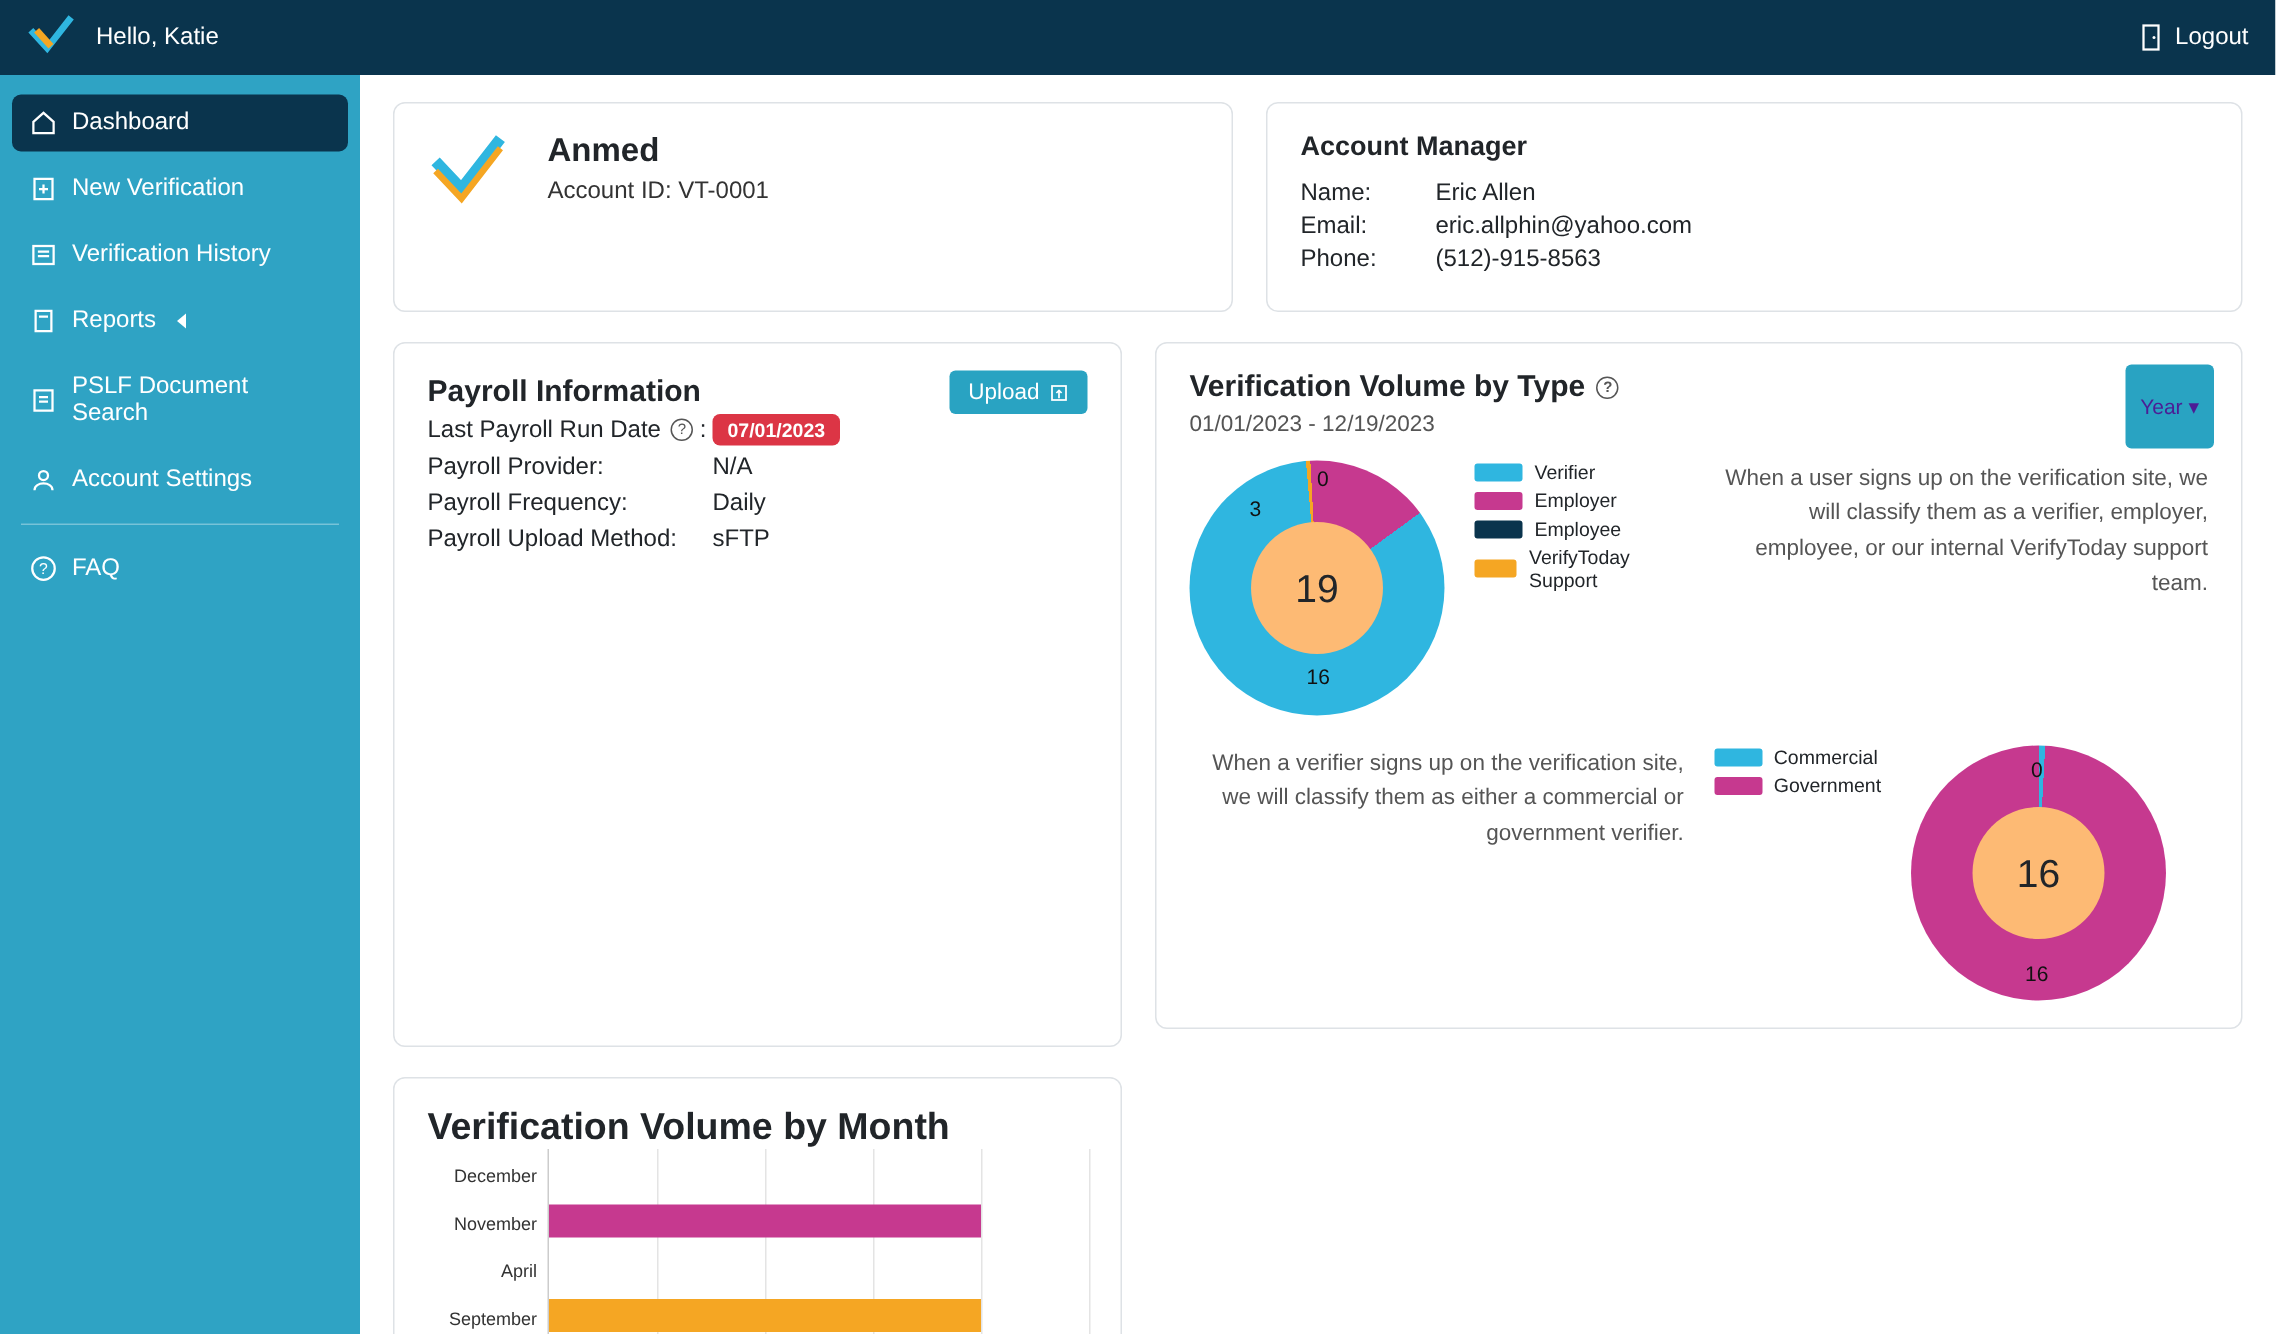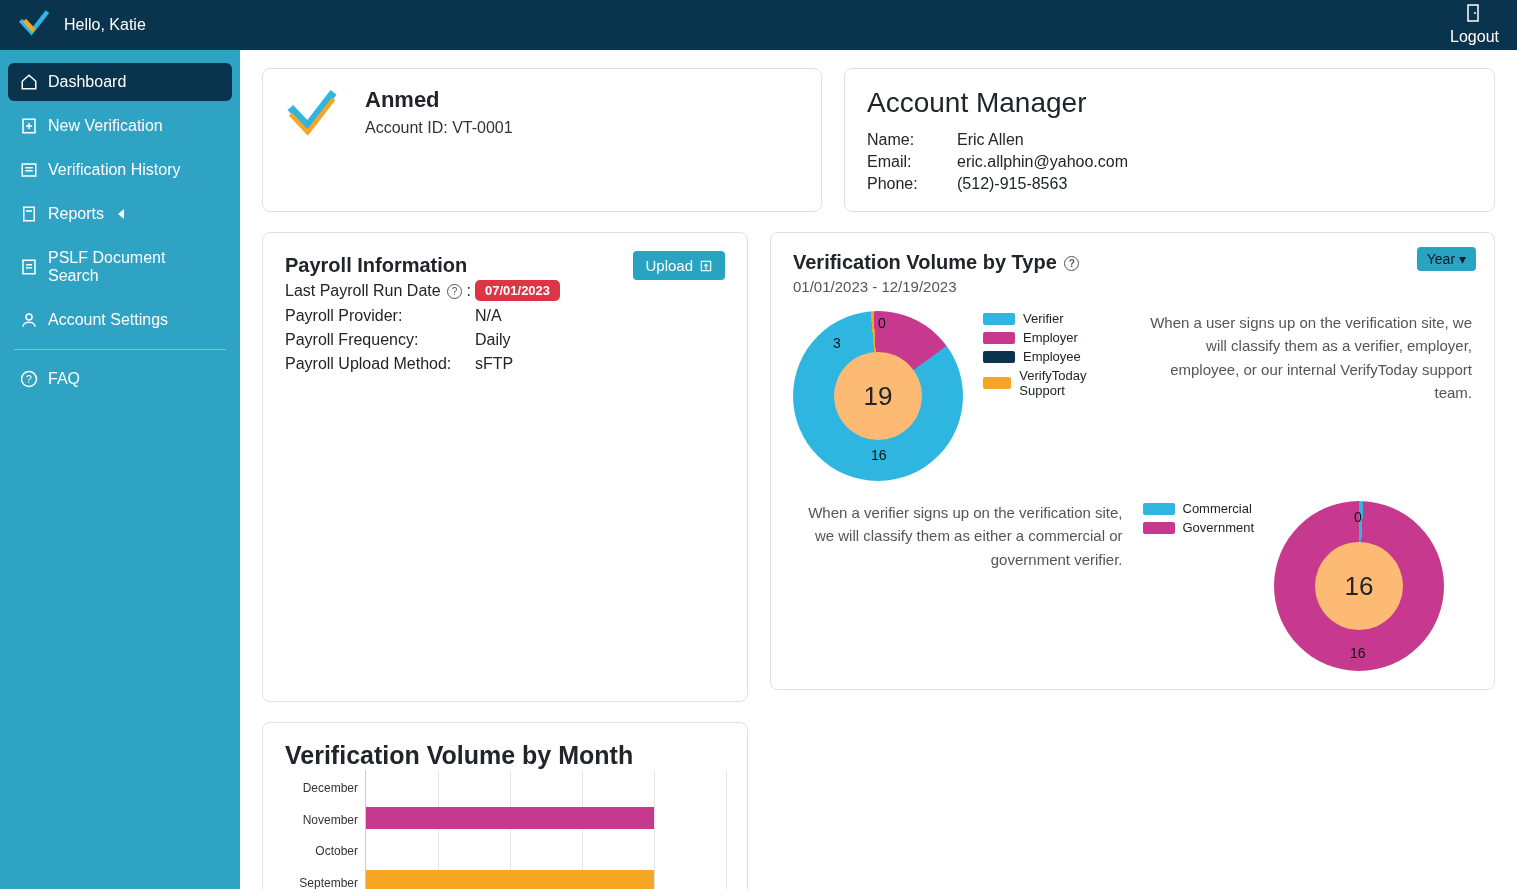--- a/index.html
+++ b/index.html
@@ -2,21 +2,21 @@
 <html><head>
 <meta charset="utf-8">
 <style>
 * { box-sizing: border-box; margin: 0; padding: 0; }
 body { font-family: "Segoe UI", Arial, sans-serif; background: #ffffff; color: #212529; }
 
 
 .topbar { background: #0a344d; color: #fff; height: 50px; display: flex; align-items: center; padding: 0 18px; justify-content: space-between; }
 .topbar-left { display: flex; align-items: center; gap: 14px; }
 .hello { font-size: 16px; }
-.logout { display: flex; align-items: center; gap: 6px; font-size: 16px; cursor: pointer; flex-direction: column; }
+.logout { display: flex; align-items: center; gap: 6px; font-size: 16px; cursor: pointer; }
 .logout svg, .topbar svg { display: block; }
 
 
 .shell { display: flex; min-height: calc(100vh - 50px); }
 
 
 .sidebar { width: 240px; background: #2fa3c4; padding: 12px 8px; border-top: 1px solid #2fa3c4; }
 .side-item { display: flex; align-items: center; gap: 10px; color: #fff; font-size: 16px; padding: 10px 12px; border-radius: 6px; cursor: pointer; margin-bottom: 6px; }
 .side-item.active { background: #0a344d; }
 .side-sep { border: none; border-top: 1px solid rgba(255,255,255,0.35); margin: 10px 6px; }
@@ -24,36 +24,36 @@
 .side-chevron { width: 0; height: 0; border-top: 5px solid transparent; border-bottom: 5px solid transparent; border-right: 6px solid #fff; margin-left: 4px; }
 
 
 .main { flex: 1; padding: 18px 22px 40px 22px; overflow: auto; }
 .row { display: flex; gap: 22px; margin-bottom: 20px; flex-wrap: wrap; }
 .card { border: 1px solid #dee2e6; border-radius: 8px; background: #fff; padding: 18px 22px; }
 .card.h-company { flex: 0 0 560px; display: flex; gap: 26px; align-items: flex-start; min-height: 140px; }
 .card.h-manager { flex: 1; min-height: 140px; }
 .company-title { font-size: 22px; font-weight: 600; margin-bottom: 6px; }
 .company-sub { font-size: 16px; color: #333; }
-.h-manager h3 { font-size: 28px; font-weight: 400; margin-bottom: 12px; }
+.h-manager h3 { font-size: 18px; font-weight: 700; margin-bottom: 12px; }
 .kv { display: grid; grid-template-columns: 90px auto; row-gap: 4px; font-size: 16px; }
 .card.payroll { flex: 0 0 470px; }
 .payroll-head { display: flex; justify-content: space-between; align-items: center; }
 .payroll-head h3 { font-size: 20px; font-weight: 600; }
 .upload-btn { background: #29a3c2; color: #fff; border: none; border-radius: 4px; padding: 6px 12px; font-size: 15px; display: flex; align-items: center; gap: 6px; cursor: pointer; }
 .kv2 { display: grid; grid-template-columns: 190px auto; row-gap: 6px; font-size: 16px; align-items: center; }
 .help-circ { display: inline-flex; width: 15px; height: 15px; border: 1px solid #555; border-radius: 50%; font-size: 10px; align-items: center; justify-content: center; color: #555; vertical-align: middle; margin-left: 2px; }
 .badge-date { background: #dc3545; color: #fff; font-weight: 700; font-size: 13px; padding: 3px 10px; border-radius: 5px; display: inline-block; }
 
 .card.volmonth { flex: 0 0 470px; padding-bottom: 10px; }
 .volmonth h3 { font-size: 25px; font-weight: 600; margin-bottom: 0; }
 
 .card.voltype { flex: 1; position: relative; }
 .voltype h3 { font-size: 20px; font-weight: 600; display: inline-block; }
-.year-btn { position: absolute; top: 14px; right: 18px; background: #29a3c2; color: #0f172a; border: none; border-radius: 4px; padding: 4px 10px; font-size: 14px; cursor: pointer; }
+.year-btn { position: absolute; top: 14px; right: 18px; background: #29a3c2; color: #4c1d95; border: none; border-radius: 4px; padding: 20px 10px; font-size: 14px; cursor: pointer; }
 .voltype .drange { font-size: 15px; color: #555; margin-top: 4px; margin-bottom: 16px; }
 .voltype-grid { display: grid; grid-template-columns: 1fr 1fr; gap: 20px; }
 
 
 .donut-wrap { position: relative; width: 170px; height: 170px; }
 .donut { width: 170px; height: 170px; border-radius: 50%; position: relative; }
 .donut-hole { position: absolute; top: 50%; left: 50%; width: 88px; height: 88px; background: #fdba74; border-radius: 50%; transform: translate(-50%,-50%); display: flex; align-items: center; justify-content: center; font-size: 26px; font-weight: 400; }
 .donut-lbl { position: absolute; font-size: 14px; color: #111; font-weight: 500; }
 
 .legend { font-size: 13px; }
@@ -223,21 +223,21 @@
                 <div class="bar-grid" style="left: 360px;"></div>
                 <div class="bar-row" style="top: 4.83333px; width: 360px;">
                   <div class="bar-ylabel">December</div>
                   <div class="bar-rect" style="width: 0px; background: rgb(204, 204, 204);"></div>
                 </div>
                 <div class="bar-row" style="top: 36.5px; width: 360px;">
                   <div class="bar-ylabel">November</div>
                   <div class="bar-rect" style="width: 288px; background: rgb(198, 57, 143);"></div>
                 </div>
                 <div class="bar-row" style="top: 68.1667px; width: 360px;">
-                  <div class="bar-ylabel">October</div>
+                  <div class="bar-ylabel">April</div>
                   <div class="bar-rect" style="width: 0px; background: rgb(204, 204, 204);"></div>
                 </div>
                 <div class="bar-row" style="top: 99.8333px; width: 360px;">
                   <div class="bar-ylabel">September</div>
                   <div class="bar-rect" style="width: 288px; background: rgb(245, 166, 35);"></div>
                 </div>
               </div>
           </div>
         </div>
       </div>

